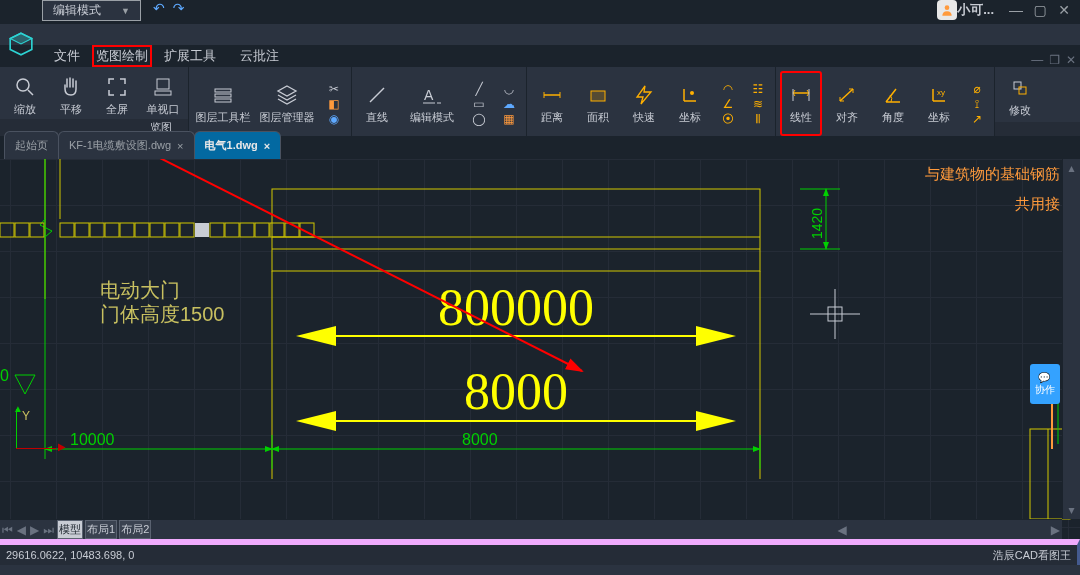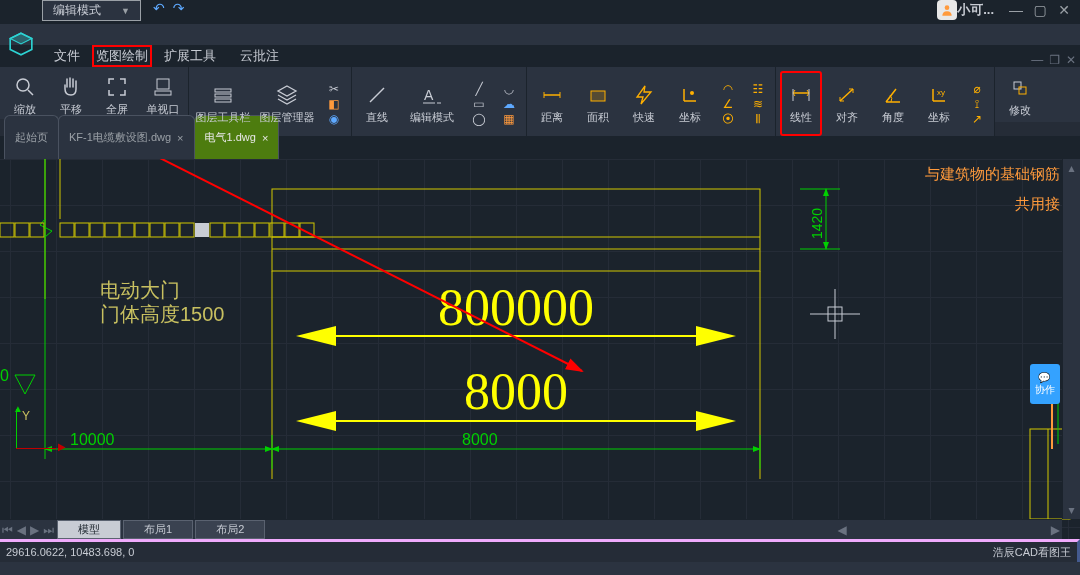--- a/index.html
+++ b/index.html
@@ -32,22 +32,22 @@
   .group-name { text-align: right; font-size: 11px; background: #252c37; padding: 1px 16px; }
   .tool { display: flex; flex-direction: column; align-items: center; justify-content: center; width: 42px; gap: 2px; position: relative; }
   .tool.wide { width: 60px; }
   .tool.stack { width: 26px; }
   .tool-icon { width: 26px; height: 26px; display: flex; align-items: center; justify-content: center; }
   .tool-label { font-size: 11px; white-space: nowrap; }
   .tool.highlight { border: 2px solid #ff0000; border-radius: 3px; }
   .tool.stack .si { height: 13px; display: flex; align-items: center; }
   
   .doctabs { background: #1b232c; height: 22px; display: flex; align-items: flex-end; padding-left: 4px; }
-  .doctab { background: #2b3340; border: 1px solid #4a5260; border-bottom: none; border-radius: 6px 6px 0 0; padding: 14px 10px; font-size: 11px; color: #9aa0a6; margin-right: -1px; display: flex; align-items: center; gap: 6px; justify-content: flex-end; }
-  .doctab.active { background: #4d7c0f; color: #e8e8e8; font-weight: normal; }
+  .doctab { background: #2b3340; border: 1px solid #4a5260; border-bottom: none; border-radius: 6px 6px 0 0; padding: 6px 10px; font-size: 11px; color: #9aa0a6; margin-right: -1px; display: flex; align-items: center; gap: 6px; justify-content: flex-end; }
+  .doctab.active { background: #0369a1; color: #e8e8e8; font-weight: bold; }
   .doctab .close { font-size: 11px; }
   
   .canvas { position: relative; background: #1b232c; height: 380px; overflow: hidden; }
   .grid { position: absolute; inset: 0;
     background-image: linear-gradient(#252c37 1px, transparent 1px), linear-gradient(90deg, #252c37 1px, transparent 1px);
     background-size: 46px 46px; background-position: 10px 0;
   }
   .axis { position: absolute; left: 16px; bottom: 90px; }
   .axis .yline { position: absolute; left: 0; bottom: 0; width: 0; height: 40px; border-left: 1px solid #00d000; }
   .axis .xline { position: absolute; left: 0; bottom: 0; width: 40px; border-top: 1px solid #c00000; }
@@ -56,24 +56,24 @@
   .axis .yl { position: absolute; left: 6px; top: -40px; color: #c8c060; font-size: 12px; }
   .cad-yellow { stroke: #d2c800; fill: none; }
   .cad-green { stroke: #00d000; fill: none; }
   .cad-text-yellow { fill: #ffff00; font-family: serif; }
   .cad-text-g { fill: #00d000; font-family: sans-serif; }
   .cad-text-y2 { fill: #c8c060; font-family: sans-serif; }
   .orange-text { fill: #ff9a3c; }
   .scroll-v { position: absolute; right: 0; top: 0; bottom: 20px; width: 18px; background: #2b3340; border-left: 1px solid #1b232c; display: flex; flex-direction: column; align-items: center; justify-content: space-between; padding: 2px 0; }
   .scroll-h { position: absolute; left: 0; right: 18px; bottom: 0; height: 20px; background: #2b3340; border-top: 1px solid #1b232c; display: flex; align-items: center; }
   .sarrow { color: #6a7280; font-size: 12px; padding: 0 2px; }
-  .sheet-tab { padding: 1px 20px; font-size: 11px; background: #3a4250; border: 1px solid #5a6270; margin: 0 1px; }
+  .sheet-tab { padding: 1px 1px; font-size: 11px; background: #3a4250; border: 1px solid #5a6270; margin: 0 1px; }
   .sheet-tab.active { background: #c8ccd4; color: #1b232c; }
   .xiezuo { position: absolute; right: 20px; top: 205px; width: 30px; height: 40px; background: #34a2ff; border-radius: 3px; display: flex; flex-direction: column; align-items: center; justify-content: center; color: #fff; font-size: 10px; }
-  .statusbar { background: #252c37; height: 18px; display: flex; align-items: center; justify-content: space-between; padding: 10px 6px; font-size: 11px; border-top: 3px solid #f0abfc; border-right: 3px solid #445a8f; }
+  .statusbar { background: #252c37; height: 18px; display: flex; align-items: center; justify-content: space-between; padding: 10px 6px; font-size: 11px; border-top: 6px solid #f0abfc; border-right: 3px solid #445a8f; }
   .red-arrow { stroke: #ff0000; stroke-width: 2; fill: none; marker-end: url(#ra); }
 </style>
 </head>
 <body>
 
 <div class="titlebar">
   <div class="edit-mode">
     <span>编辑模式</span>
     <span class="tri">▼</span>
   </div>

